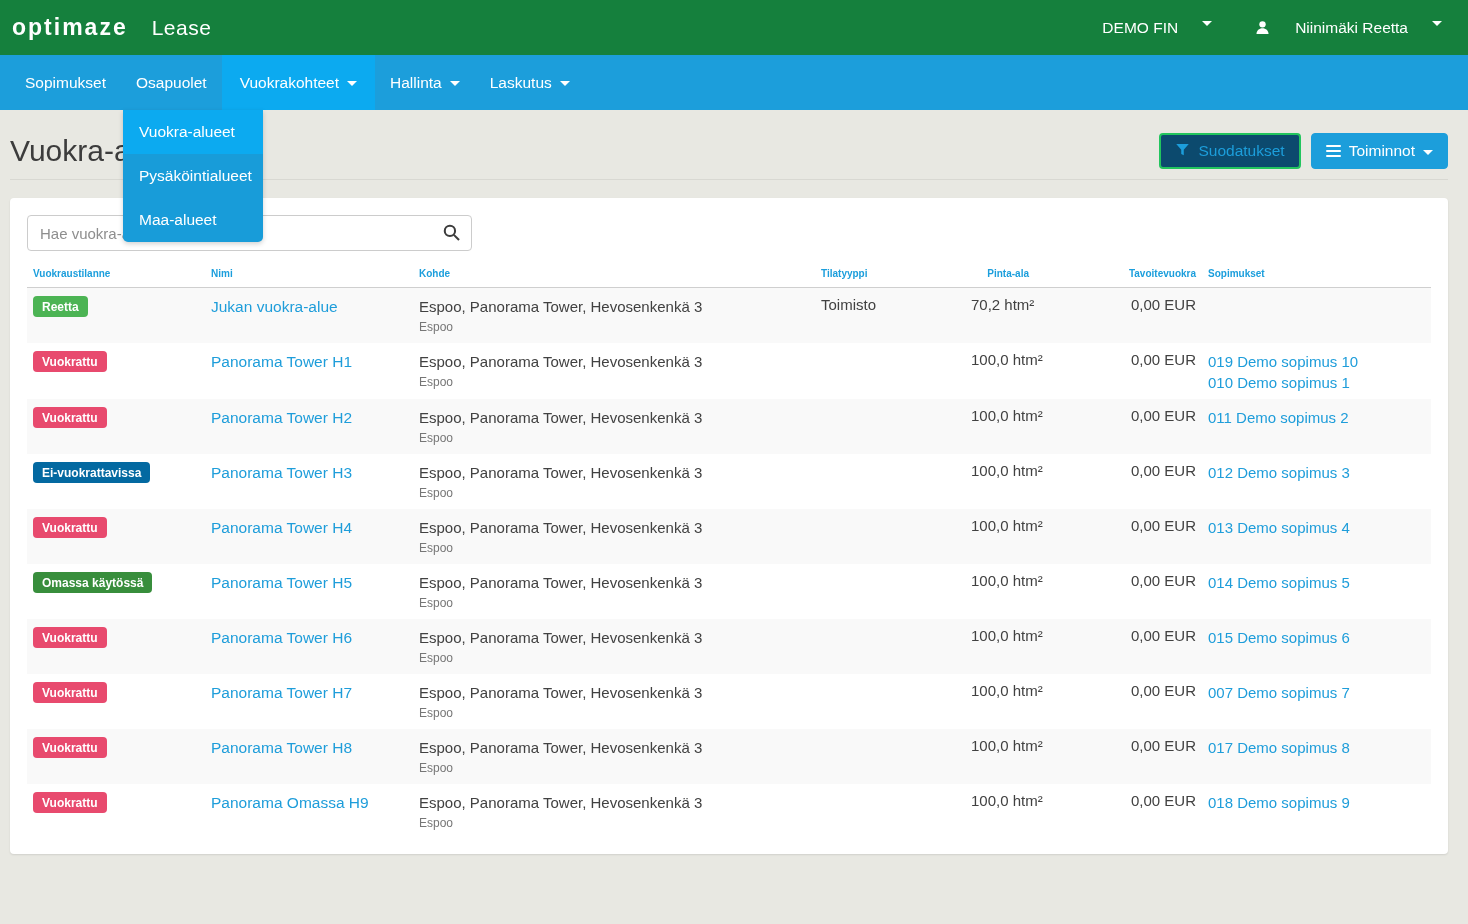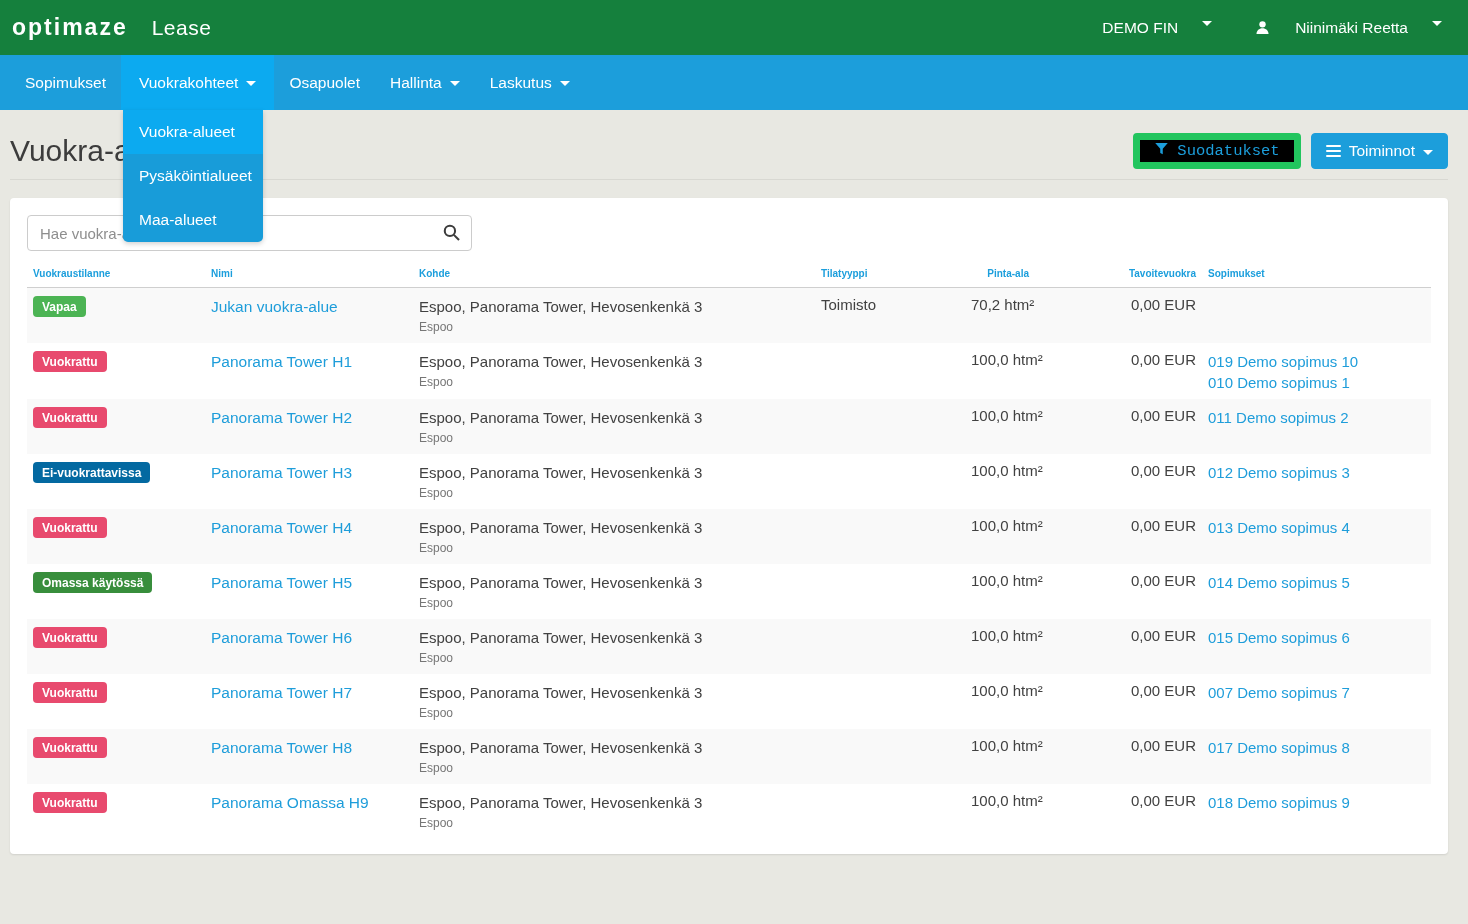--- a/index.html
+++ b/index.html
@@ -26,21 +26,21 @@
               border-radius:0 0 5px 5px; box-shadow:0 2px 5px rgba(0,0,0,.18); overflow:hidden; }
   .dropdown-item { height:44px; line-height:44px; padding-left:16px; color:#fff; font-size:15.5px; cursor:pointer; white-space:nowrap; }
   .dropdown-item.active { background:#0caaf0; }
 
   
   .page-header { padding:0 20px 0 10px; }
   .page-header-row { display:flex; align-items:center; padding-top:23px; }
   .page-title { font-size:30px; font-weight:normal; color:#3c3c3c; flex:1; white-space:nowrap; overflow:hidden; }
   .header-buttons { display:flex; gap:10px; }
   .btn { height:36px; border-radius:4px; font-size:15.5px; display:flex; align-items:center; gap:8px; padding:0 14px; cursor:pointer; font-family:inherit; }
-  .btn-outline { background:#000000; border:7px solid #22c55e; color:#1c9edb;font-family:Liberation Mono, monospace; }
+  .btn-outline { background:#0c4a6e; border:2px solid #22c55e; color:#1c9edb; }
   .btn-solid { background:#1c9edb; border:1px solid #1c9edb; color:#fff; }
   .hamburger { display:inline-block; width:15px; }
   .hamburger i { display:block; height:2.5px; background:#fff; margin:2.6px 0; border-radius:1px; }
   .divider { border-bottom:1px solid #d8d8d2; margin-top:10px; }
 
   
   .card { background:#fff; margin:18px 20px 0 10px; border-radius:4px; box-shadow:0 1px 2px rgba(0,0,0,.10); padding:17px 17px 15px; }
 
   .search-wrap { position:relative; width:445px; }
   .search-input { width:445px; height:36px; border:1px solid #ccc; border-radius:4px; padding:0 38px 0 12px; font-size:15px; font-family:inherit; color:#414141; outline:none; }
@@ -101,26 +101,26 @@
       <span>Niinimäki Reetta</span>
       <span class="caret"></span>
     </div>
   </div>
 </div>
 
 <div class="navbar">
   <div class="nav-item">
     <span>Sopimukset</span>
   </div>
+  <div class="nav-item">
+    <span>Osapuolet</span>
+  </div>
   <div class="nav-item active">
     <span>Vuokrakohteet</span>
     <span class="caret"></span>
-  </div>
-  <div class="nav-item">
-    <span>Osapuolet</span>
   </div>
   <div class="nav-item">
     <span>Hallinta</span>
     <span class="caret"></span>
   </div>
   <div class="nav-item">
     <span>Laskutus</span>
     <span class="caret"></span>
   </div>
 </div>
@@ -185,21 +185,21 @@
         <th>Nimi</th>
         <th>Kohde</th>
         <th>Tilatyyppi</th>
         <th class="num">Pinta-ala</th>
         <th class="num">Tavoitevuokra</th>
         <th>Sopimukset</th>
       </tr>
     </thead>
     <tbody>
       <tr>
-        <td><span class="badge vapaa">Vapaa</span></td>
+        <td><span class="badge vapaa">Reetta</span></td>
         <td><a href="#" class="row-link">Jukan vuokra-alue</a></td>
         <td>
             <div class="cell-main">Espoo, Panorama Tower, Hevosenkenkä 3</div>
             <div class="cell-sub">Espoo</div>
           </td>
         <td>Toimisto</td>
         <td class="num">70,2 htm²</td>
         <td class="num">0,00 EUR</td>
         <td></td>
       </tr>

